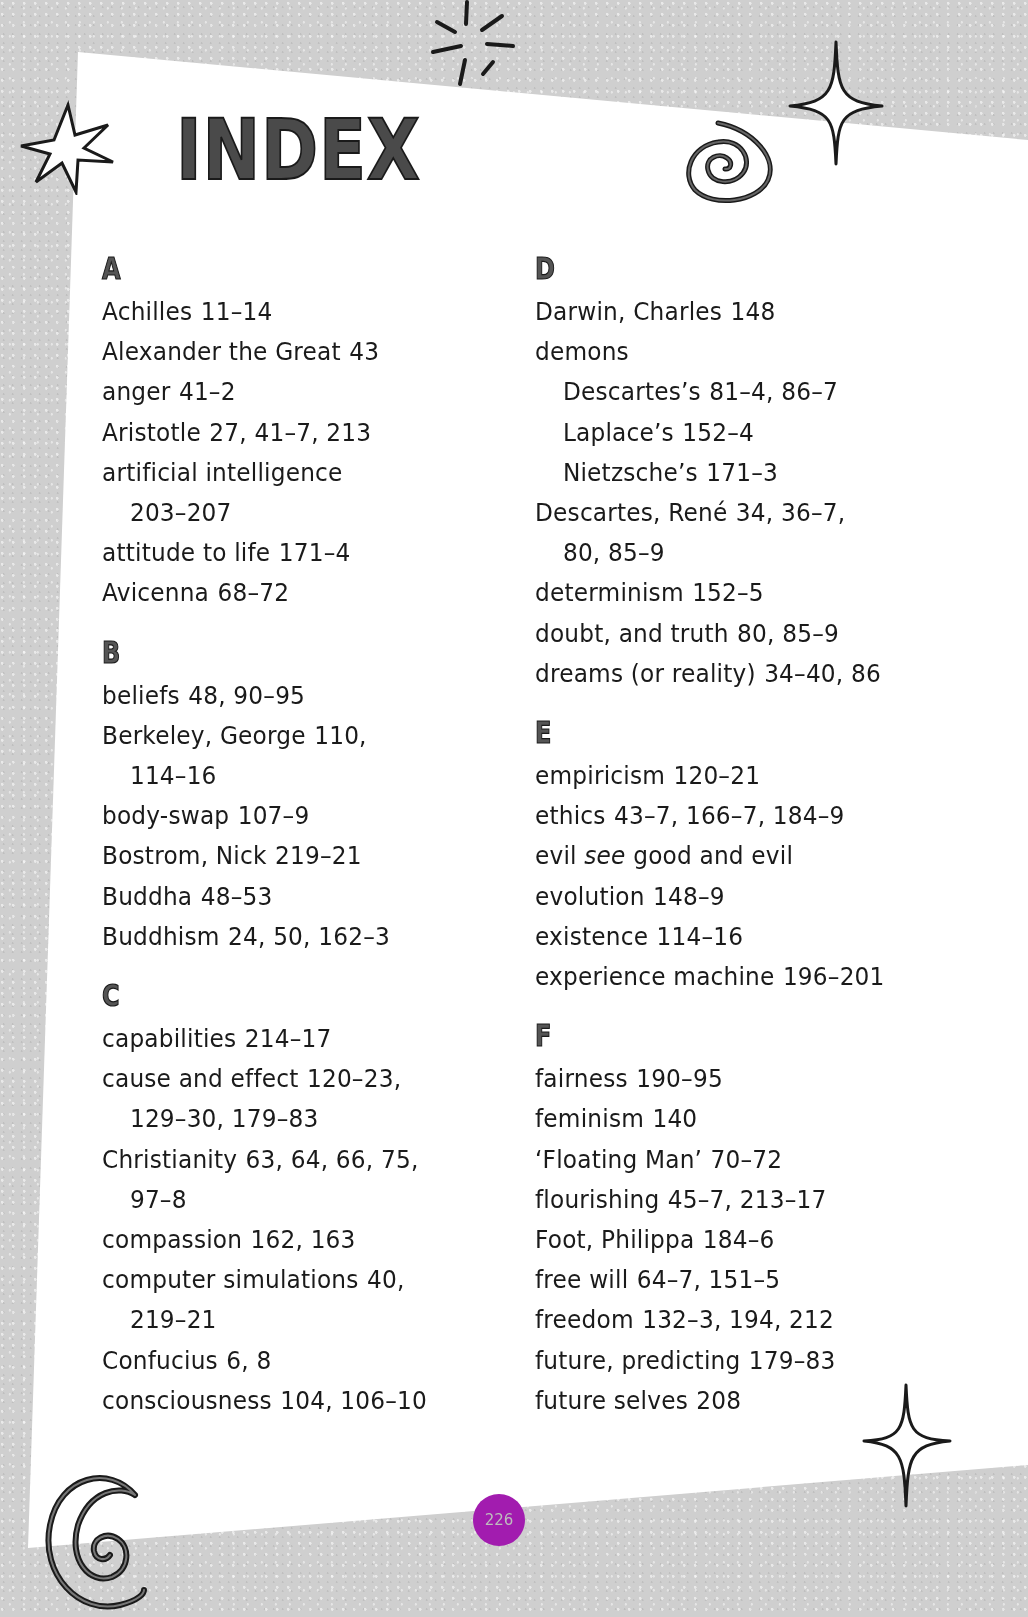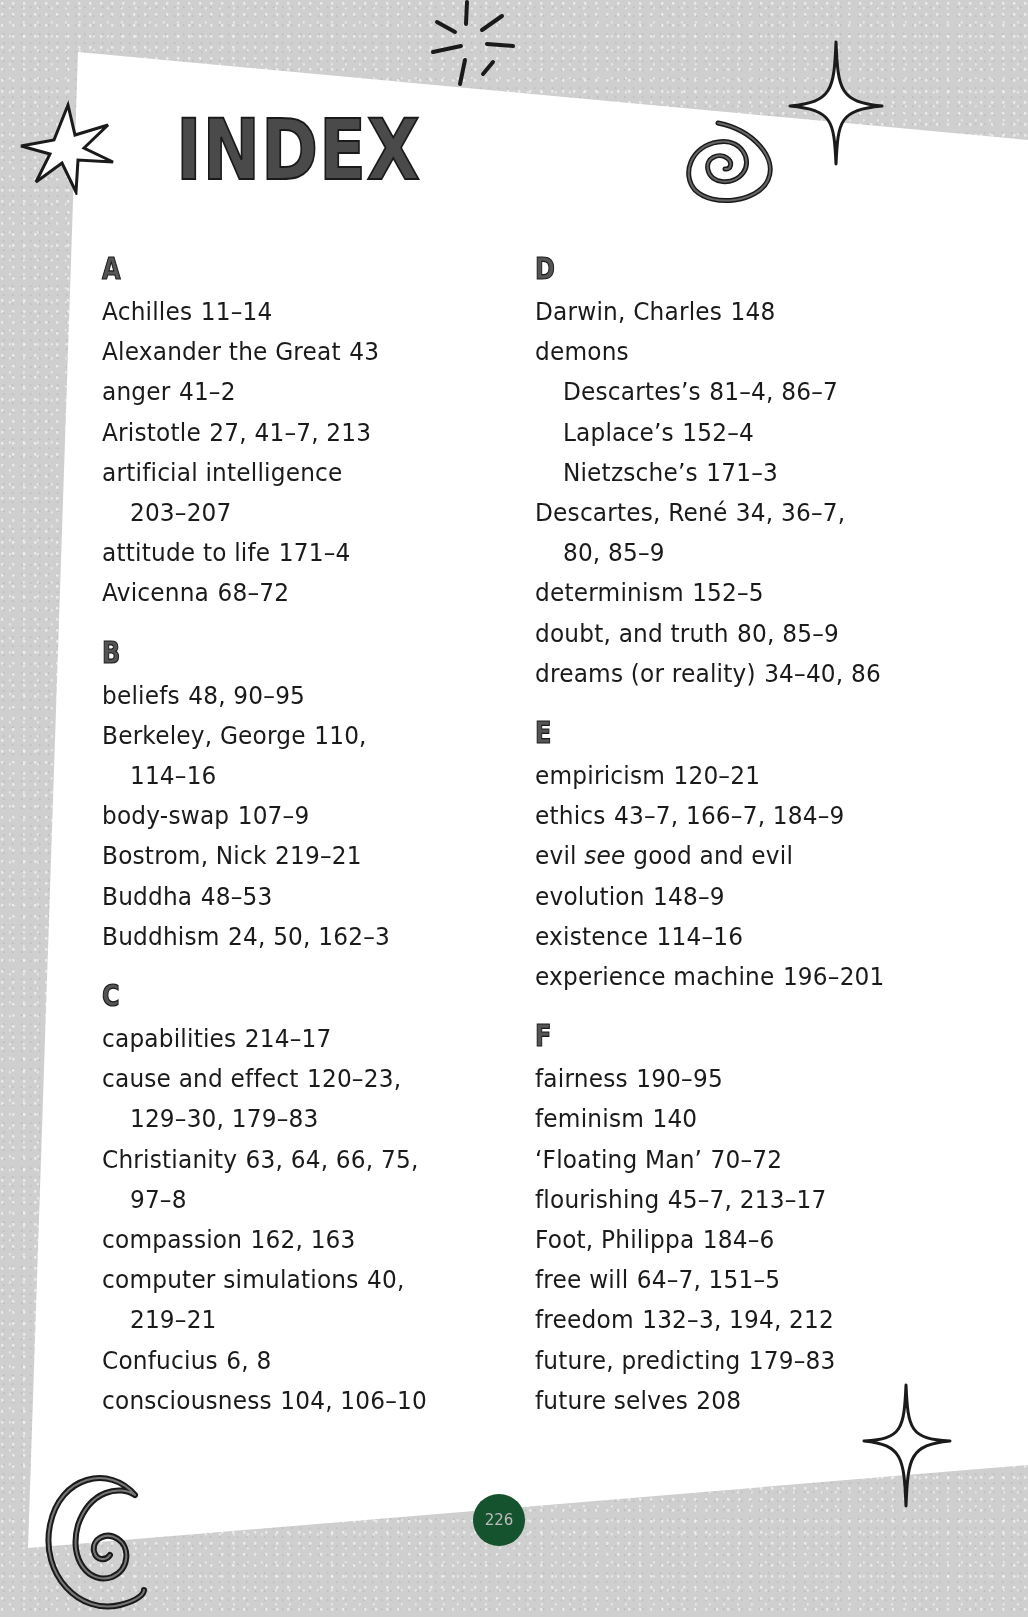--- a/index.html
+++ b/index.html
@@ -46,21 +46,21 @@
     white-space: nowrap;
     transform: scaleX(0.93); transform-origin: left;
   }
   .entry .pages { margin-left: 9px; }
   .entry.sub { padding-left: 30px; }
   .cont { padding-left: 30px; }
   .entry em { font-style: italic; }
   .page-badge {
     position: absolute; left: 473px; top: 1494px;
     width: 52px; height: 52px; border-radius: 50%;
-    background: #14532d;
+    background: #a21caf;
     display: flex; align-items: center; justify-content: center;
     font-family: "DejaVu Sans", sans-serif; font-size: 15px; color: #bdbdbd;
   }
 </style>
 </head>
 <body>
 
 <div class="paper"></div>
 
 <svg class="deco" style="left:18px;top:100px" width="100" height="95" viewBox="0 0 100 95">

